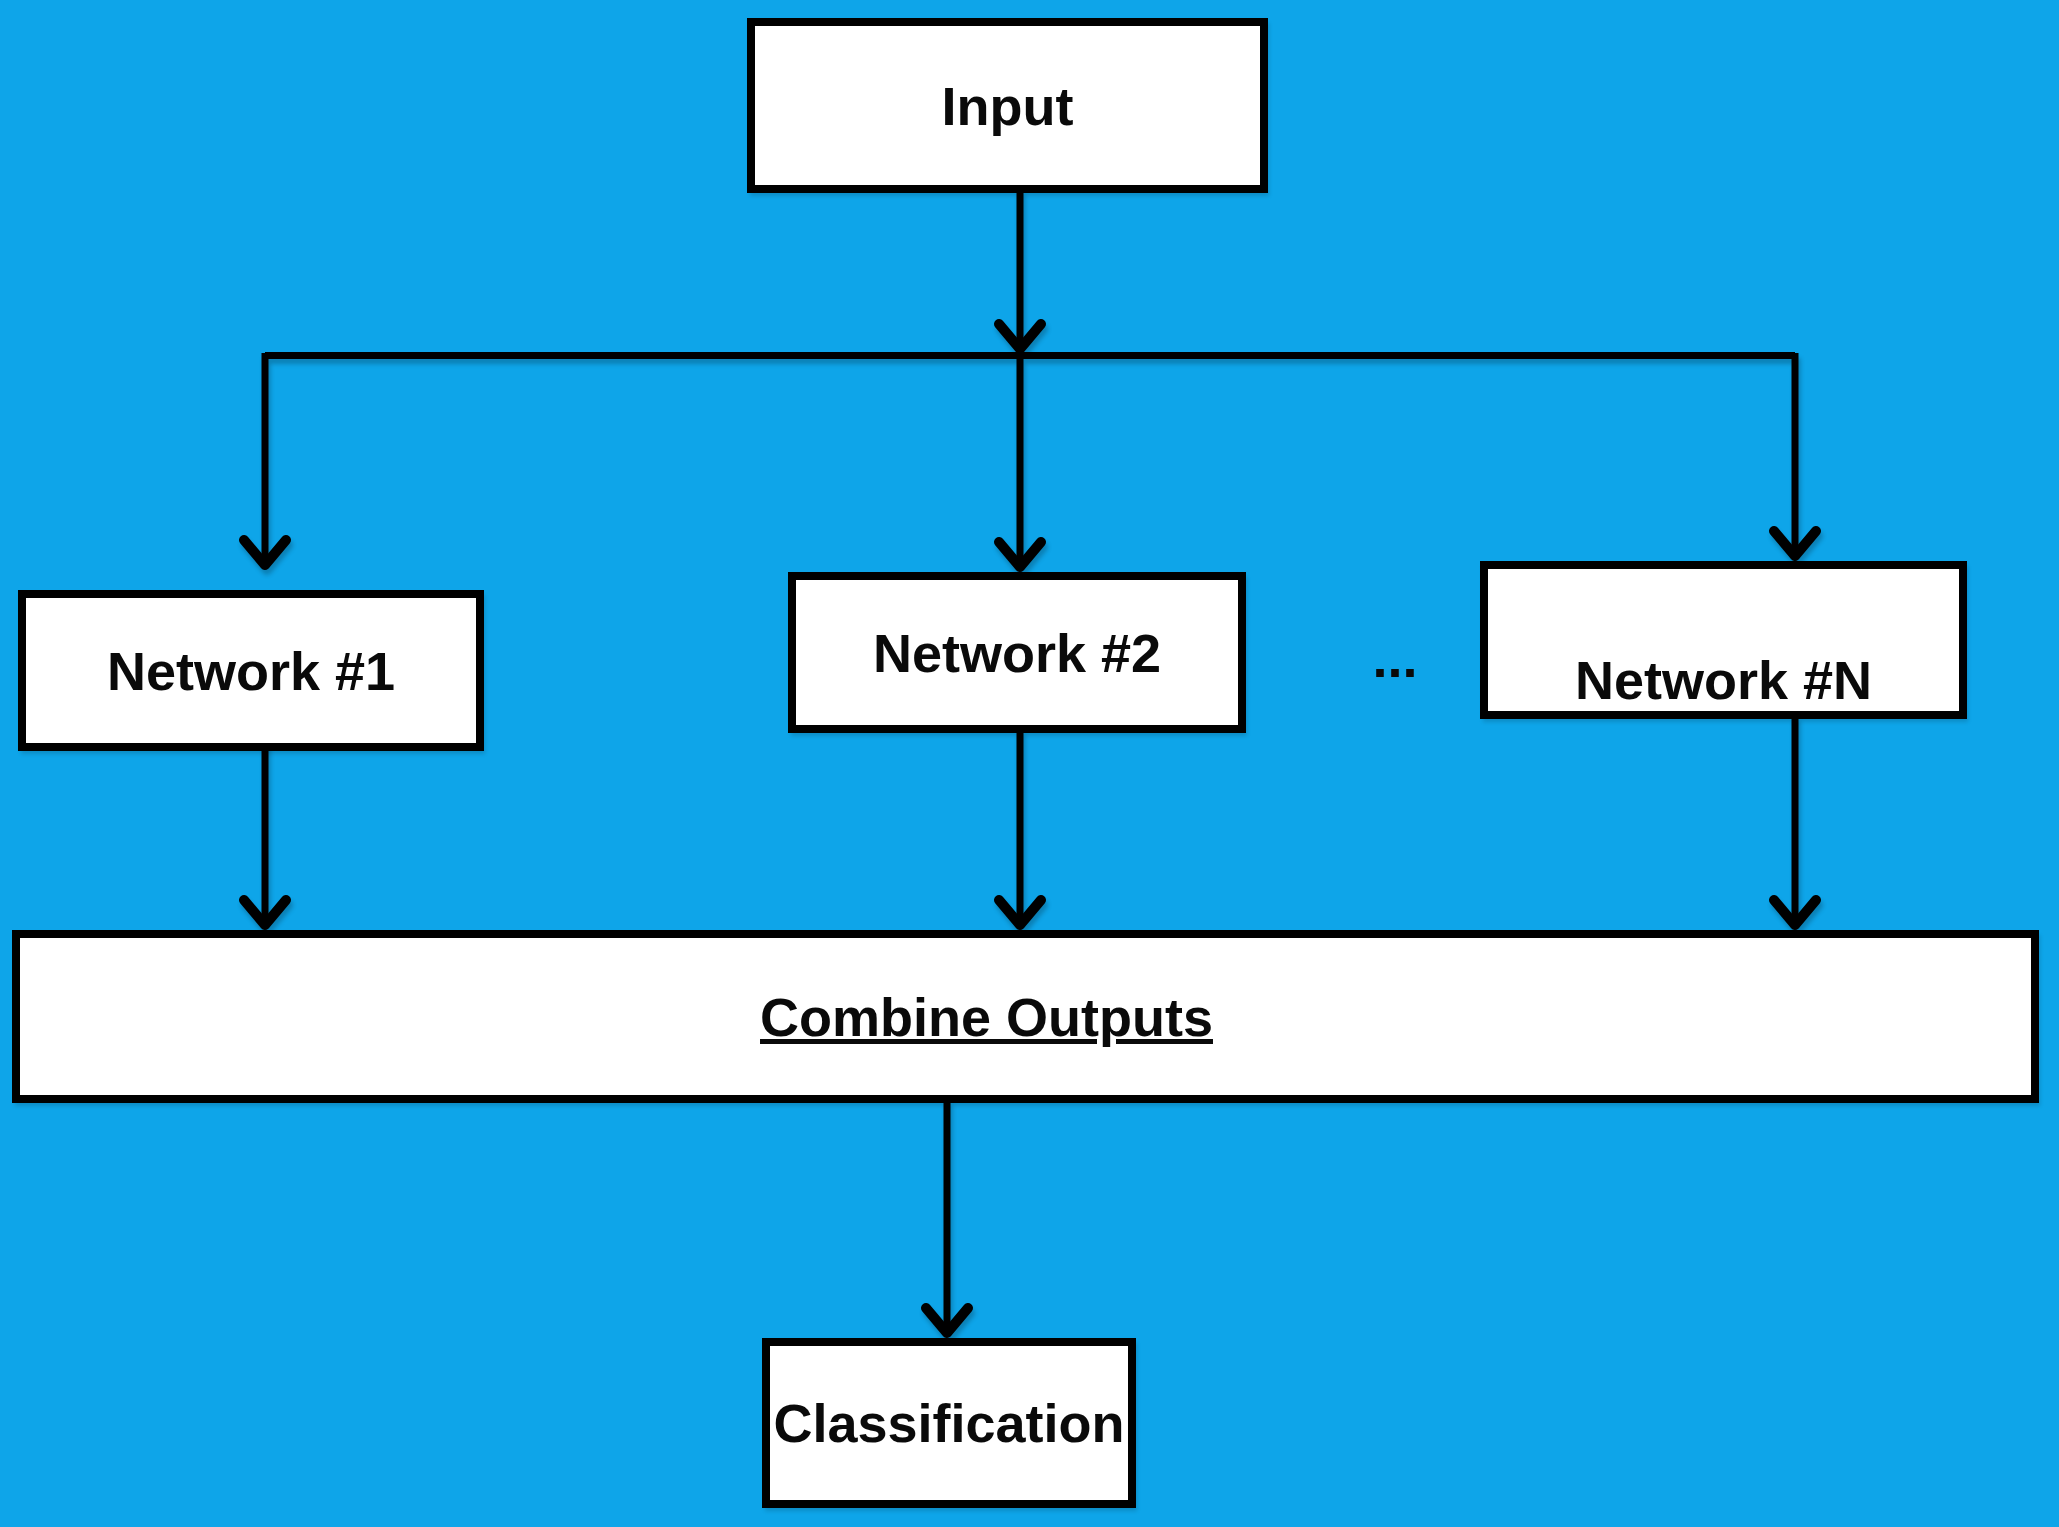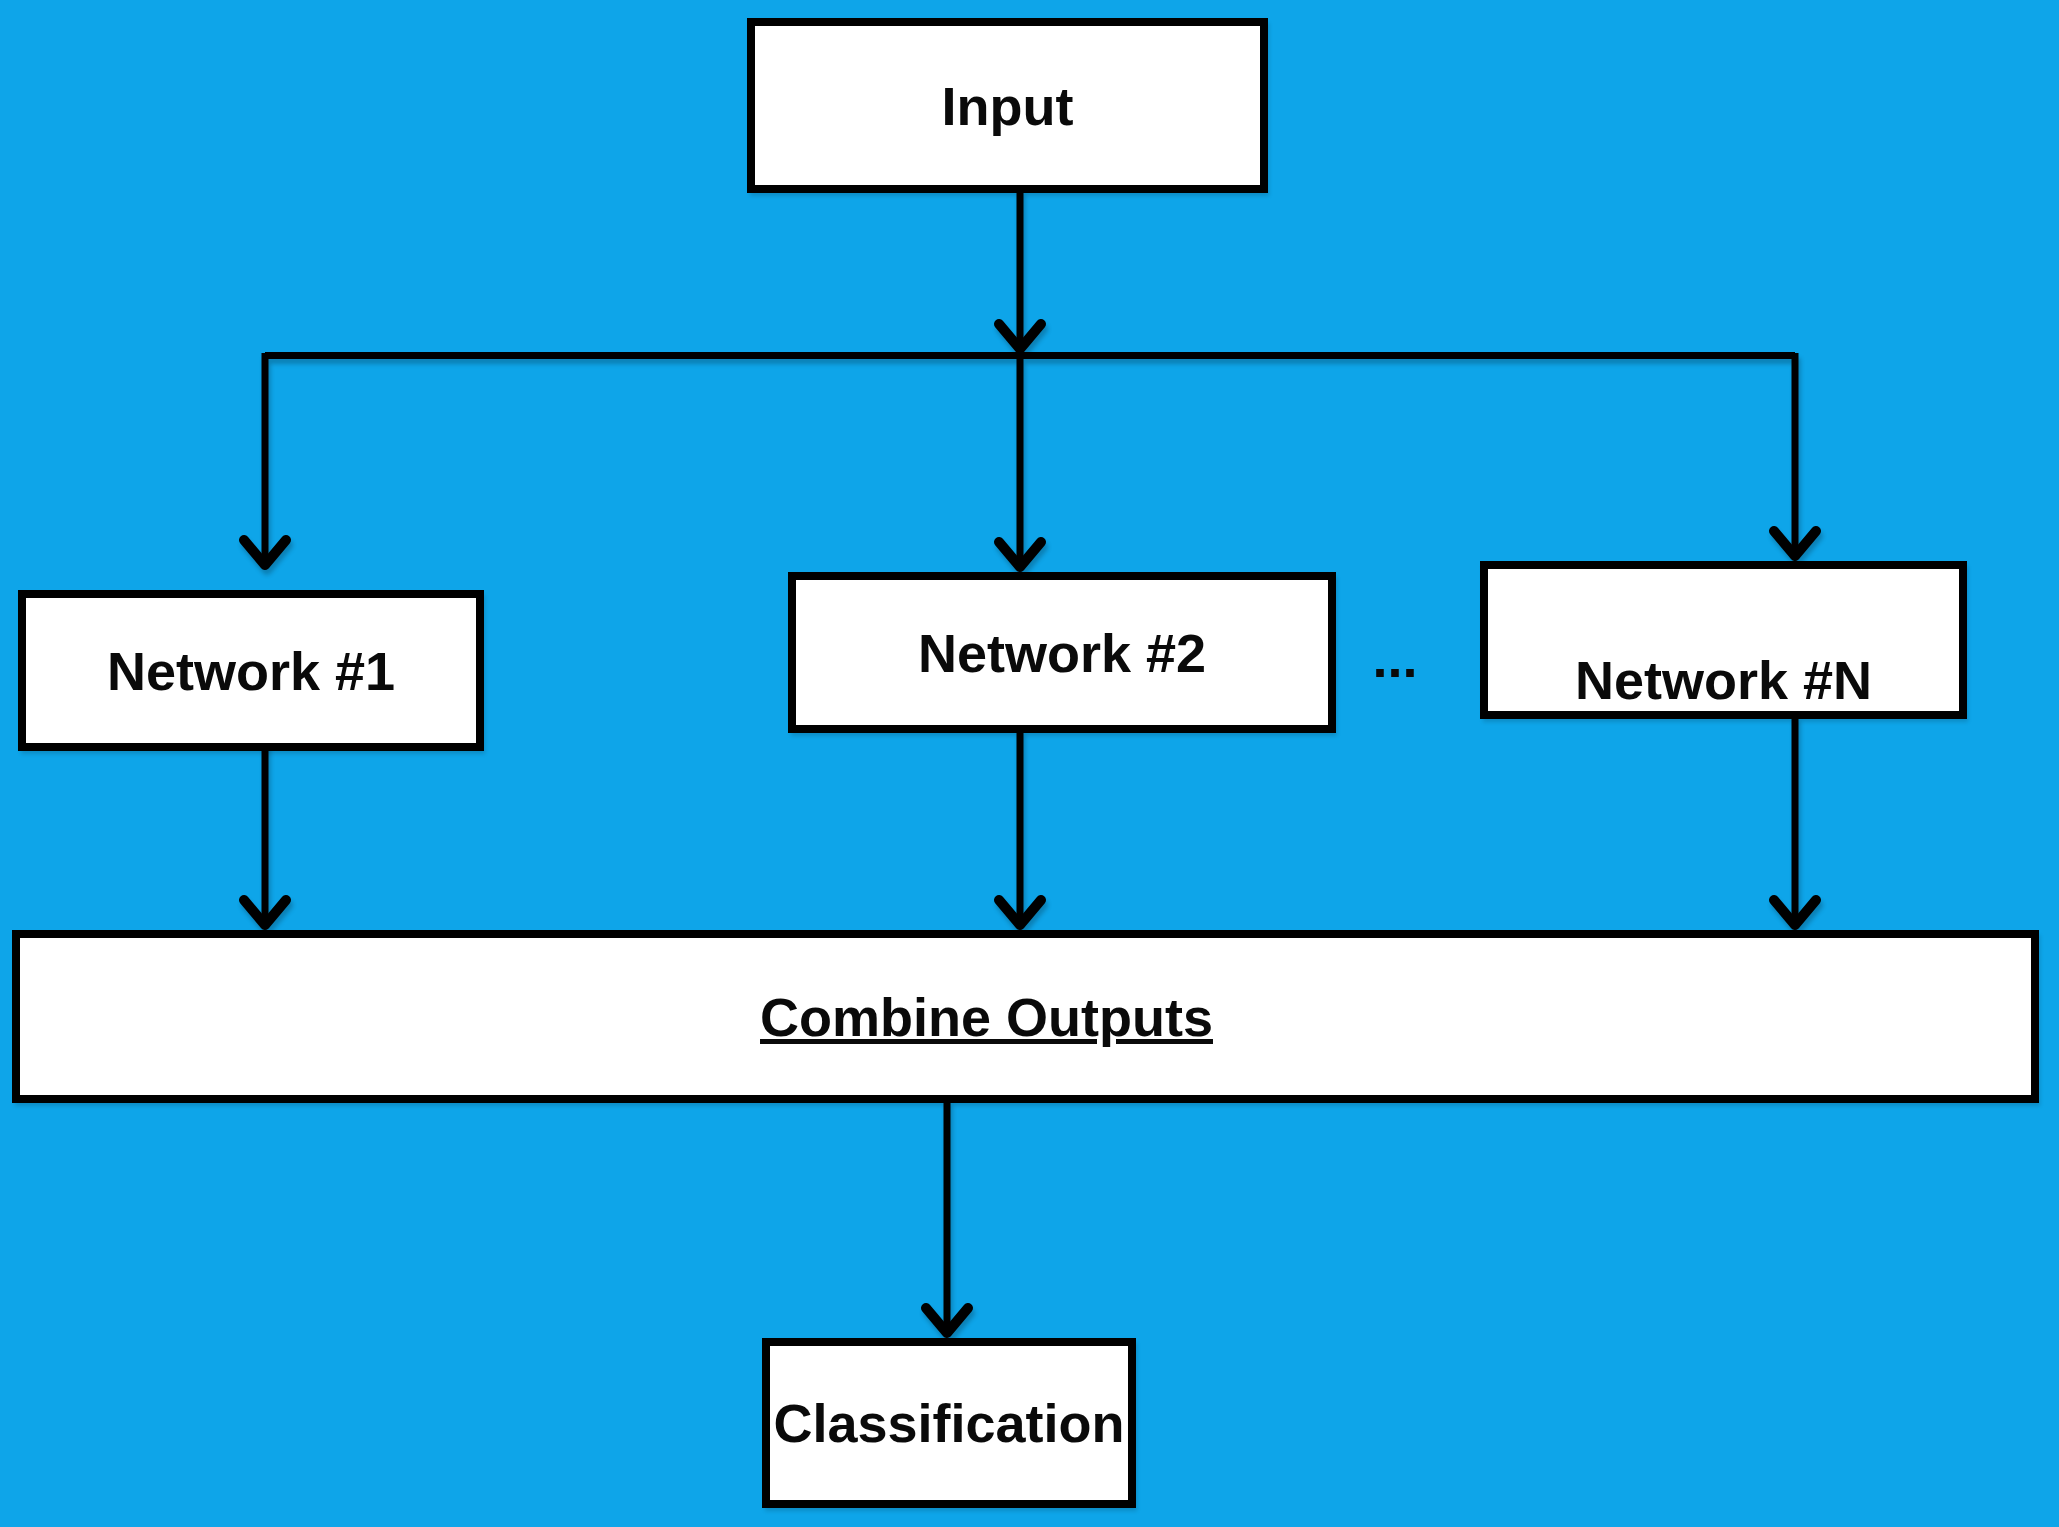--- a/index.html
+++ b/index.html
@@ -35,21 +35,21 @@
   }
   .box span {
     font-size: 54px;
     font-weight: 600;
     color: #0a0a0a;
     letter-spacing: 0px;
     white-space: nowrap;
   }
   #input-node        { left: 747px;  top: 18px;   width: 521px;  height: 175px; }
   #network1-node     { left: 18px;   top: 570px;  width: 466px;  height: 161px; margin-top: 20px; }
-  #network2-node     { left: 788px;  top: 572px;  width: 548px;  height: 161px; }
+  #network2-node     { left: 788px;  top: 572px;  width: 458px;  height: 161px; }
   #networkN-node     { left: 1480px; top: 561px;  width: 487px;  height: 158px; align-items: flex-end; }
   #combine-node      { left: 12px;   top: 930px;  width: 2027px; height: 173px; }
   #combine-node span { padding-right: 78px; text-decoration: underline; }
   #classification-node { left: 762px; top: 1338px; width: 374px; height: 170px; }
   #ellipsis {
     position: absolute;
     left: 1340px;
     top: 618px;
     width: 110px;
     height: 80px;

